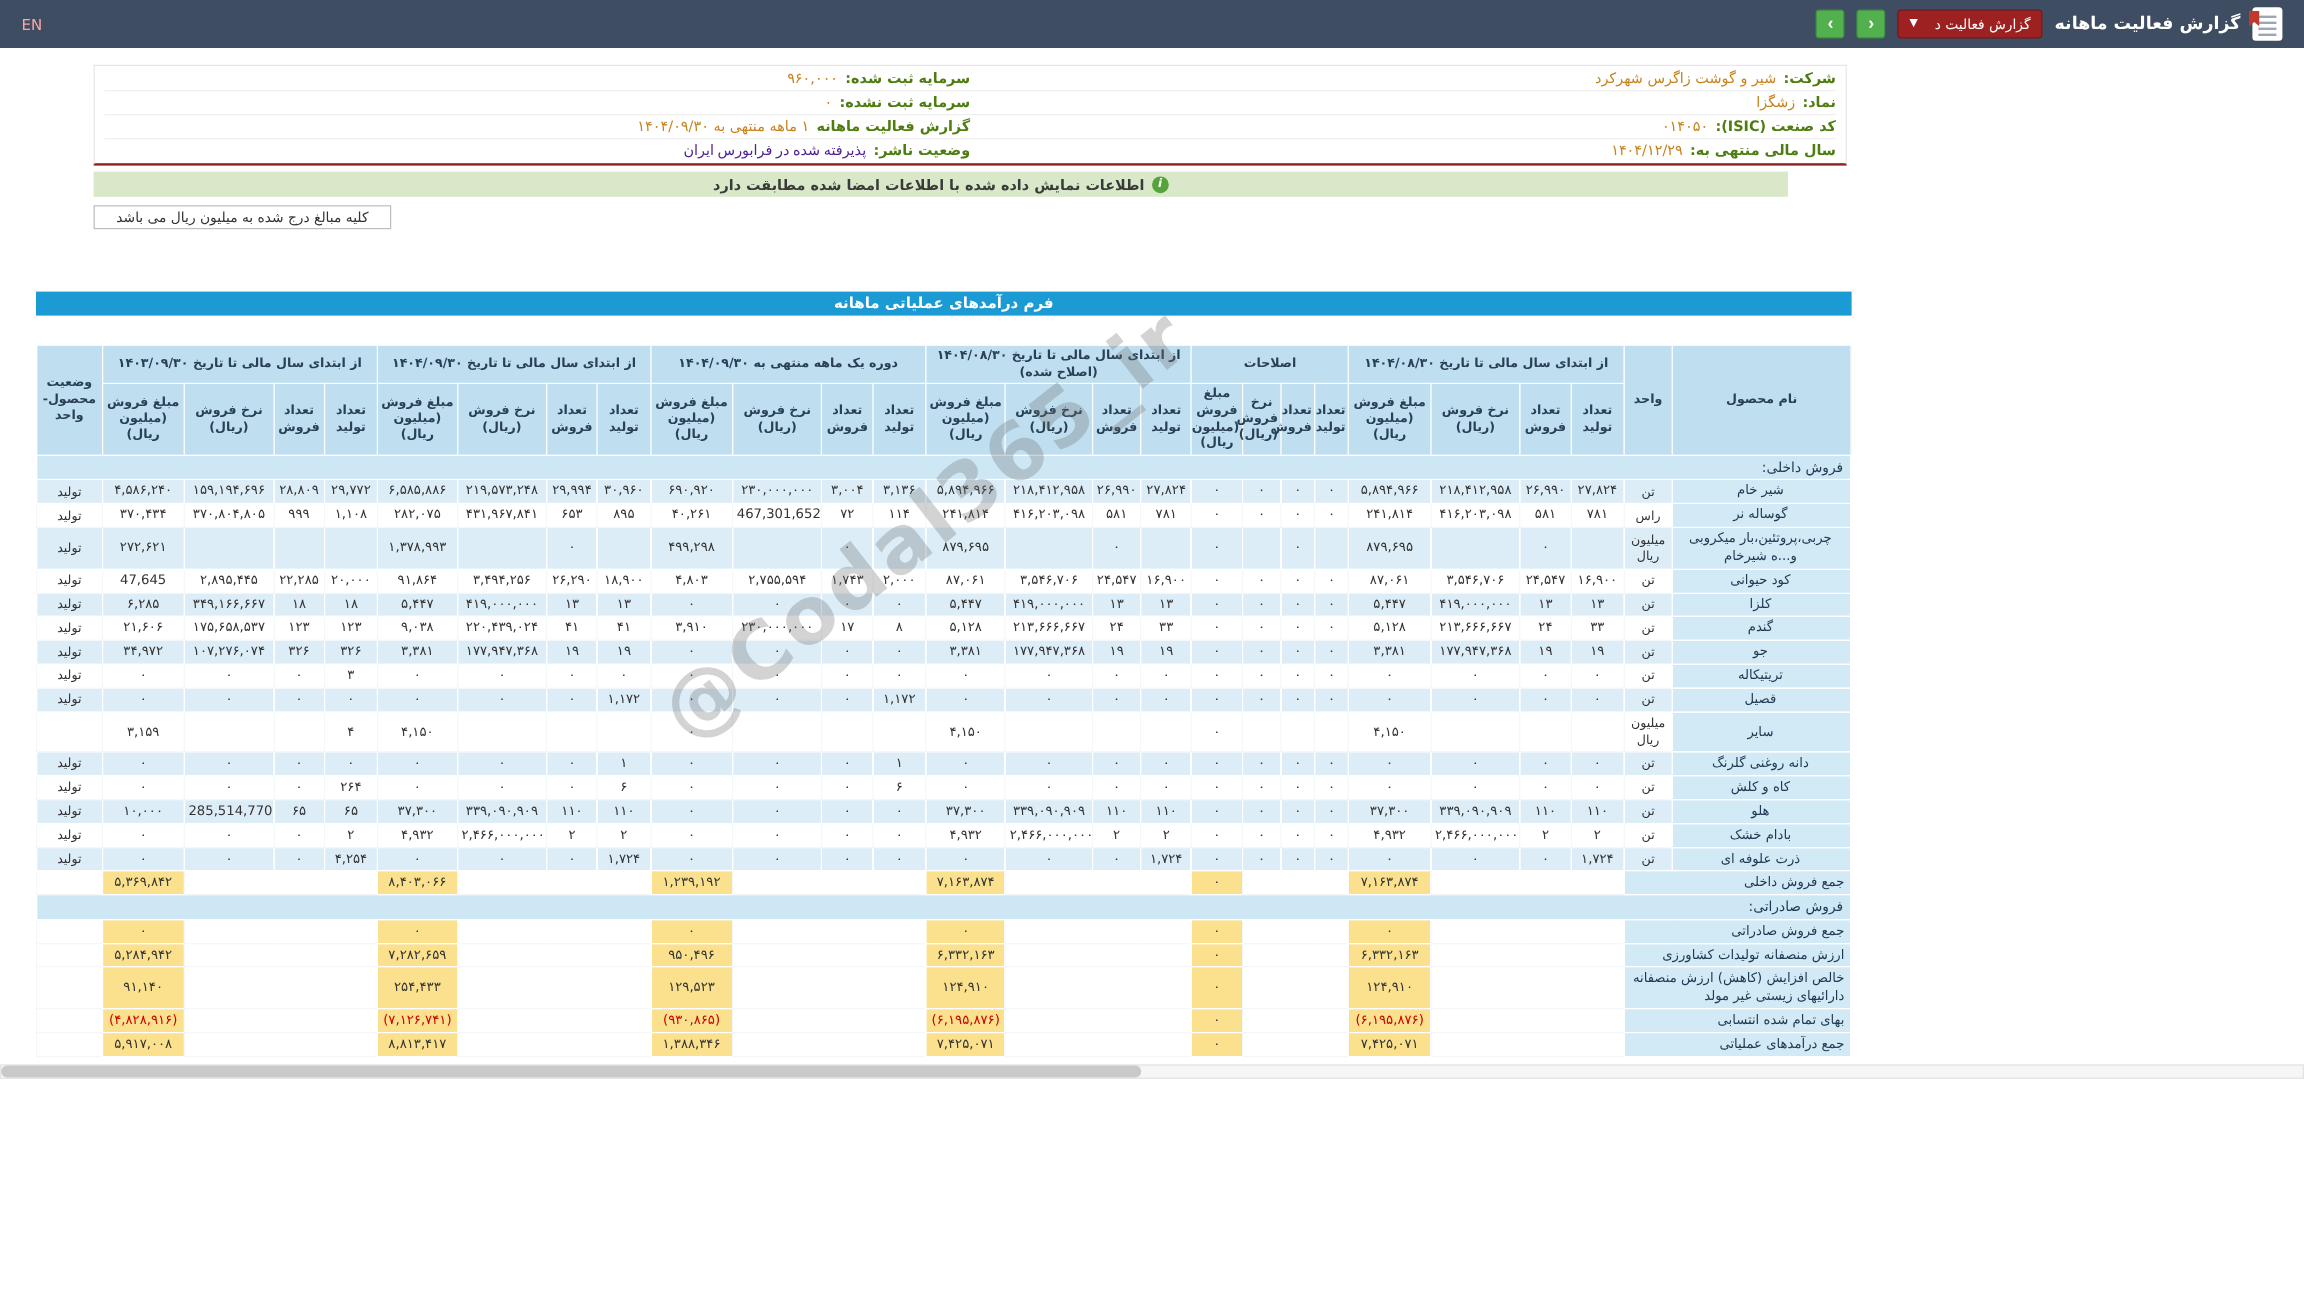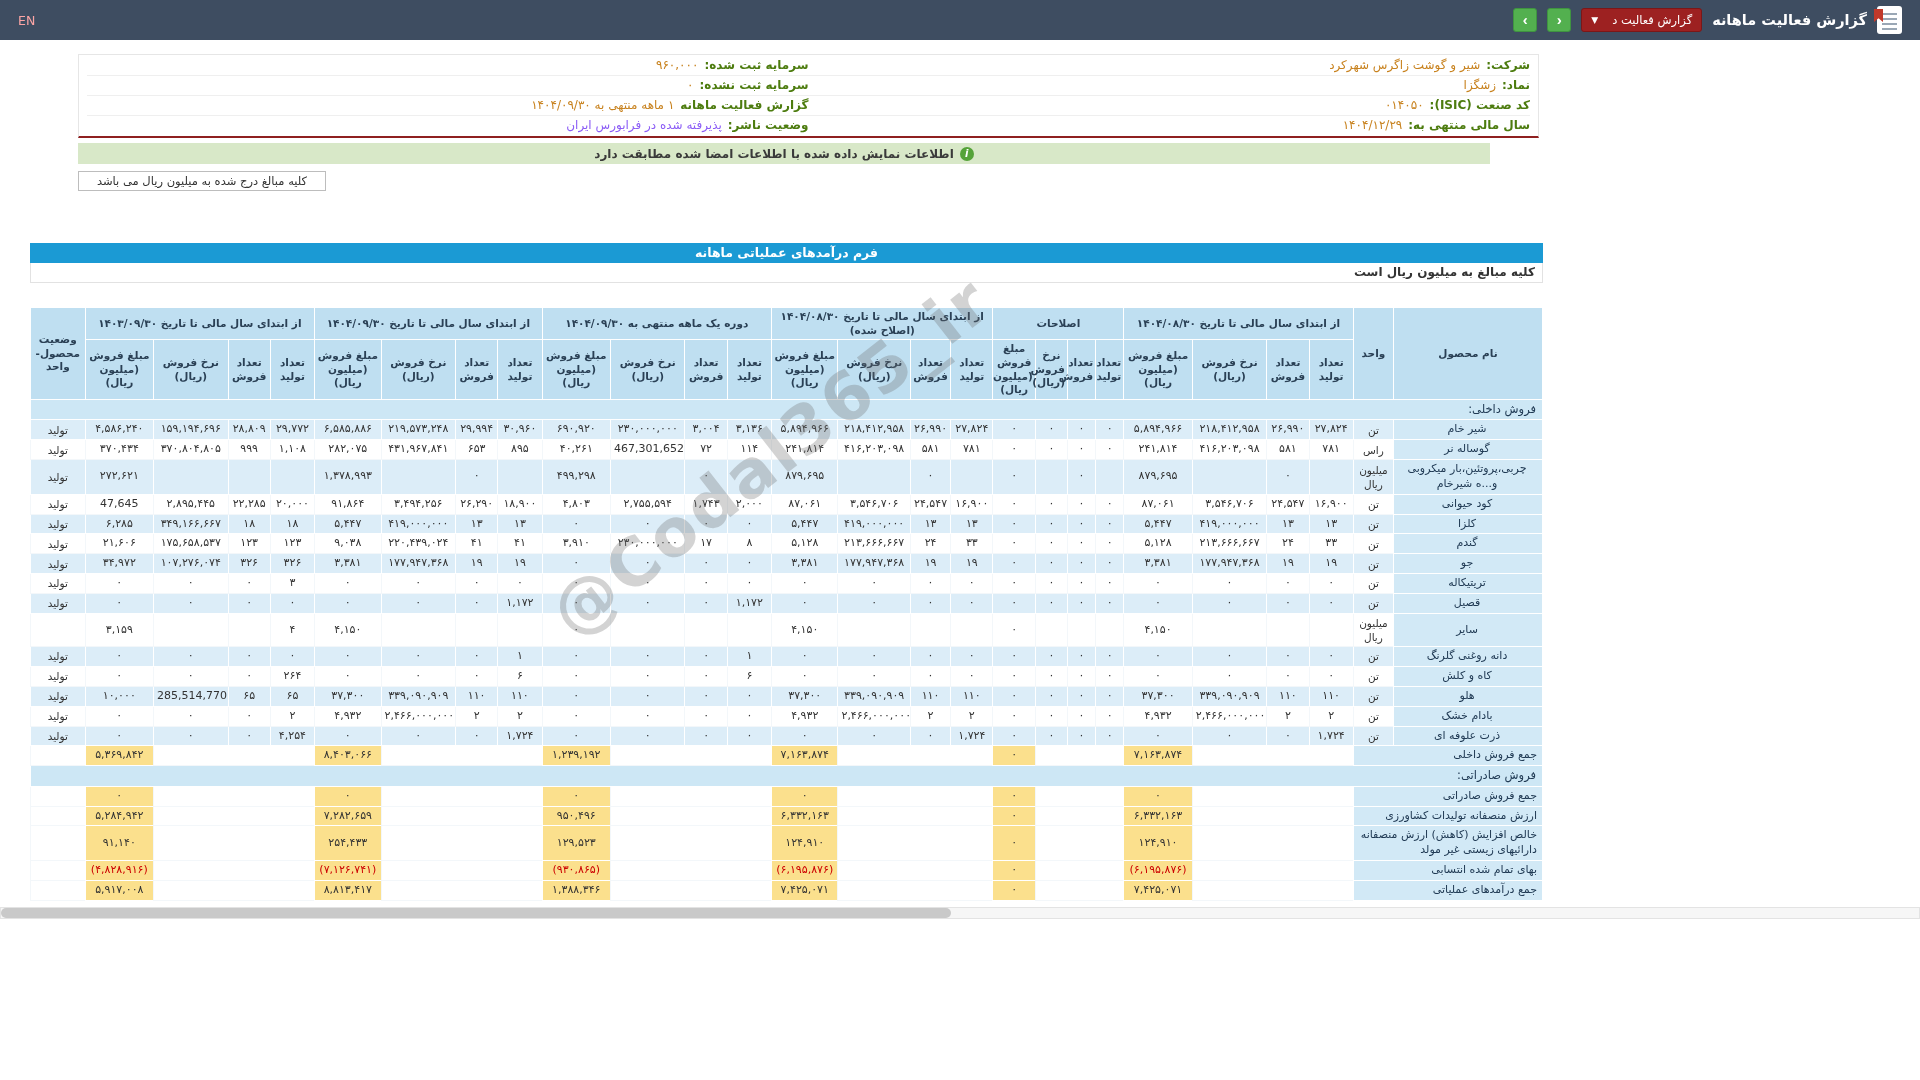--- a/index.html
+++ b/index.html
@@ -38,21 +38,21 @@
   .lang{color:#fca5a5;font-size:12.5px;text-decoration:none;cursor:pointer;}
   
   .page{width:1513px;margin:0 377px 0 30px;}
   
   .info-box{margin:14px 4px 0 48px;border:1px solid #e6e6e6;border-bottom:2px solid #8f2020;padding:1px 8px;}
   .info-row{display:grid;grid-template-columns:1fr 1fr;border-bottom:1px solid #efefef;padding:1px 0;}
   .info-row:last-child{border-bottom:none;}
   .half{display:flex;align-items:baseline;gap:6px;font-size:12px;line-height:17px;}
   .half .lbl{font-weight:bold;color:#4d7c0f;white-space:nowrap;}
   .half .val{color:var(--value-gold);}
-  .half .val.red{color:#8b5cf6;}
+  .half .val.red{color:#4c1d95;font-family:Liberation Serif, serif;}
   
   .signed-bar{margin:5px 53px 0 48px;height:21px;background:var(--signed-green);display:flex;
           align-items:center;justify-content:center;gap:6px;font-size:12px;font-weight:bold;color:#3a3a3a;}
   .info-icon{width:14px;height:14px;border-radius:50%;background:#55a339;color:#fff;font-size:10px;
           font-weight:bold;display:inline-flex;align-items:center;justify-content:center;font-style:italic;}
   
   .unit-tab{width:248px;margin:7px auto 0 48px;border:1px solid #bdbdbd;background:#fff;text-align:center;
           font-size:11.5px;padding:2px 4px;}
   
   .form-title{margin-top:52px;height:20px;line-height:20px;background:var(--accent-blue);color:#fff;
@@ -154,21 +154,20 @@
   </section>
 
   <div class="signed-bar">
     <span class="info-icon">i</span>
     <span>اطلاعات نمایش داده شده با اطلاعات امضا شده مطابقت دارد</span>
   </div>
 
   <div class="unit-tab">کلیه مبالغ درج شده به میلیون ریال می باشد</div>
 
   <div class="form-title">فرم درآمدهای عملیاتی ماهانه</div>
-  <div class="unit-note">کلیه مبالغ به میلیون ریال است</div>
 
   <div class="table-wrap">
     <table class="ops">
       <colgroup id="cols">
           <col style="width: 148px;">
           <col style="width: 40px;">
           <col style="width: 44px;">
           <col style="width: 42px;">
           <col style="width: 74px;">
           <col style="width: 68px;">

